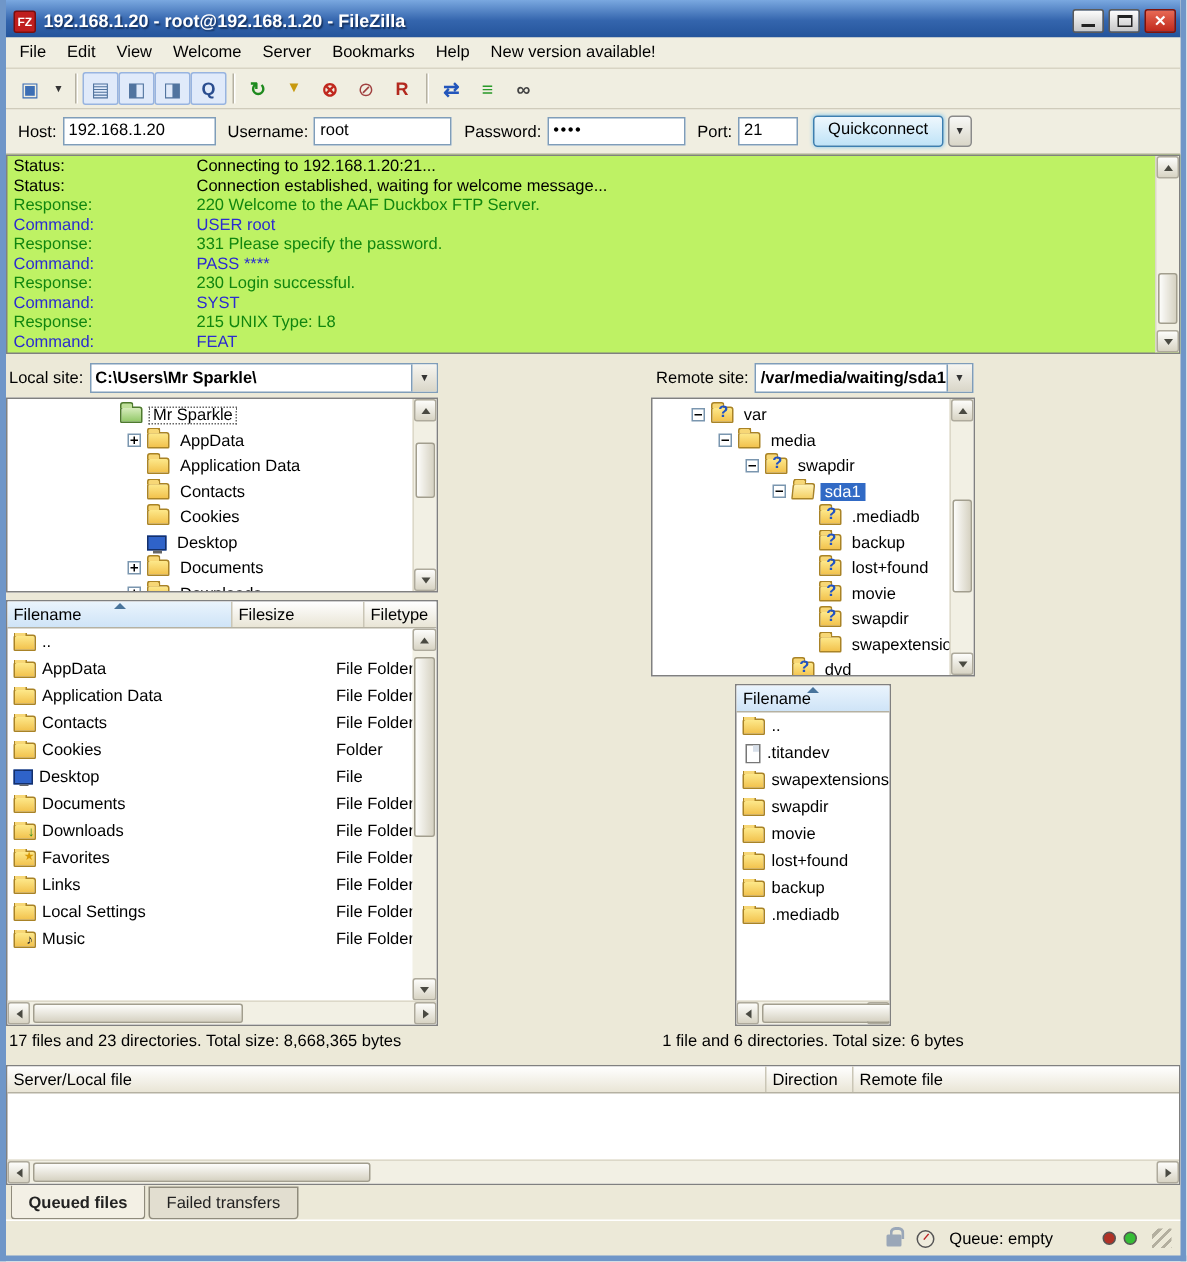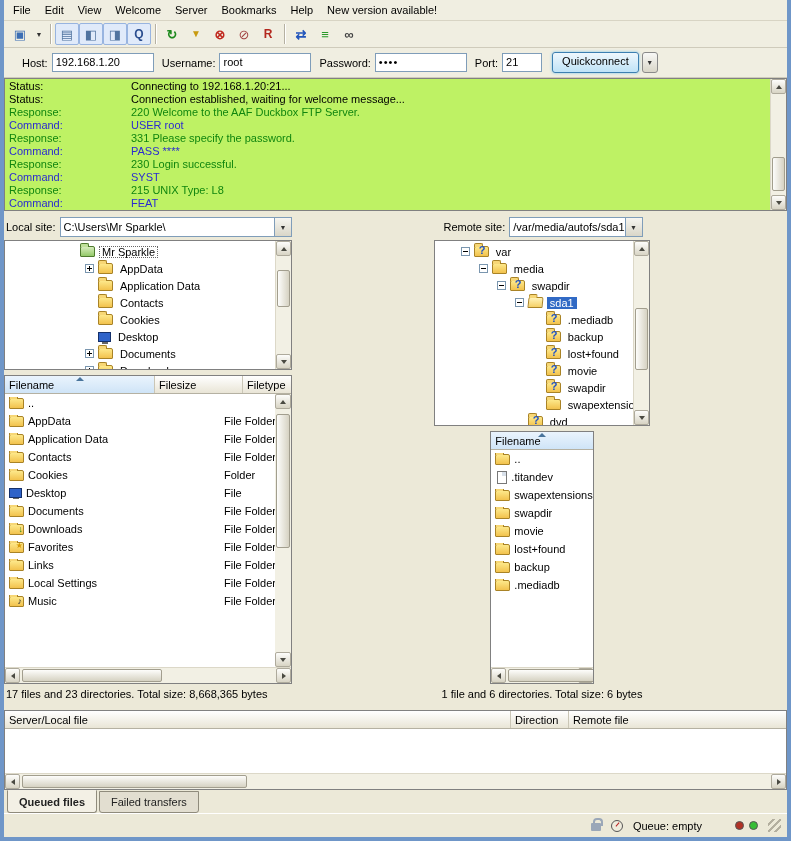--- a/index.html
+++ b/index.html
@@ -44,21 +44,21 @@
   [data-name="toolbar-button-cancel"] .tglyph{color:#c0281e;font-weight:bold;}
   [data-name="toolbar-button-disconnect"] .tglyph{color:#a04040;}
   [data-name="toolbar-button-reconnect"] .tglyph{color:#b3281e;font-weight:bold;font-size:12px;}
   [data-name="toolbar-button-directory-comparison"] .tglyph{color:#2255bb;font-weight:bold;}
   [data-name="toolbar-button-synchronized-browsing"] .tglyph{color:#2a9a2a;font-weight:bold;}
   [data-name="toolbar-button-find-files"] .tglyph{color:#444;font-weight:bold;}
 
   
   .quickconnect{height:30px;flex:none;display:flex;align-items:center;padding:0 6px;background:#f0eee1;border-bottom:1px solid #cfcbbb;}
   .qc-label{margin:0 4px 0 8px;white-space:nowrap;}
-  .qc-label:first-child{margin-left:12px;}
+  .qc-label:first-child{margin-left:2px;}
   .qc-input{height:19px;border:1px solid #7f9db9;background:#fff;padding:2px 3px;white-space:nowrap;overflow:hidden;}
   .w-host{width:102px;} .w-user{width:92px;} .w-pass{width:92px;letter-spacing:1px;} .w-port{width:40px;}
   .qc-btn{height:21px;margin-left:10px;padding:2px 9px;border:1px solid #3c7fb1;border-radius:3px;
     background:linear-gradient(#eef7fd,#bfe3f7);box-shadow:0 0 3px #7cc5ee;white-space:nowrap;}
   .qc-dd{width:16px;height:21px;margin-left:3px;border:1px solid #8a8a8a;border-radius:3px;
     background:linear-gradient(#f8f8f6,#d9d6c8);display:flex;align-items:center;justify-content:center;font-size:7px;color:#333;}
 
   
   .log{height:133px;flex:none;background:#bef264;border:1px solid #808080;position:relative;overflow:hidden;line-height:13px;}
   .log-lines{padding:1px 18px 0 4px;}
@@ -68,21 +68,21 @@
   .log-line[data-type="command"]{color:#2b2bd0;}
   .log-line[data-type="response"]{color:#11860f;}
 
   
   .main{flex:1;display:flex;min-height:0;margin-top:5px;padding:0 0;}
   .pane{display:flex;flex-direction:column;min-width:0;}
   .pane.local{width:288px;flex:none;margin-right:5px;}
   .pane.remote{flex:1;align-items:center;}
   .sitebar{height:22px;flex:none;display:flex;align-items:center;}
   .site-label{margin:0 4px 0 2px;white-space:nowrap;}
-  .site-combo{flex:1;height:20px;border:1px solid #7f9db9;background:#fff;display:flex;align-items:center;min-width:0;}
+  .site-combo{flex:1;height:20px;border:1px solid #7f9db9;background:#fff;display:flex;align-items:center;min-width:0;font-weight:bold;}
   .site-value{padding-left:3px;flex:1;white-space:nowrap;overflow:hidden;}
   .combo-btn{width:17px;height:18px;flex:none;background:linear-gradient(#f6f5f0,#d9d6c8);border-left:1px solid #7f9db9;
     display:flex;align-items:center;justify-content:center;font-size:7px;color:#333;}
 
   
   .tree{flex:none;border:1px solid #808080;background:#fff;position:relative;overflow:hidden;margin-top:2px;}
   .local .tree{height:130px;} .remote .tree{height:186px;}
   .tree-rows{padding-top:2px;}
   .trow{display:flex;align-items:center;height:17px;white-space:nowrap;}
   .l1{padding-left:26px;} .l2{padding-left:44px;} .l3{padding-left:62px;} .l4{padding-left:80px;} .l5{padding-left:98px;}
@@ -167,20 +167,33 @@
   .led{width:9px;height:9px;border-radius:50%;border:1px solid #555;margin-left:5px;flex:none;}
   .led.red{background:#b03226;} .led.green{background:#36bd36;}
   .grip{width:13px;height:13px;margin-left:10px;flex:none;
     background:repeating-linear-gradient(135deg,transparent 0 3px,#b3af9f 3px 5px);}
 </style>
 </head>
 <body>
 
 <div class="window" data-name="filezilla-window">
 
+  <div class="titlebar" data-name="titlebar">
+    <div class="fz-logo" data-name="app-icon">FZ</div>
+    <div class="title-text" data-name="window-title">192.168.1.20 - root@192.168.1.20 - FileZilla</div>
+    <div class="wbtn" data-name="minimize-button">
+        <span class="glyph-min" data-name="minimize-icon"></span>
+      </div>
+    <div class="wbtn" data-name="maximize-button">
+        <span class="glyph-max" data-name="maximize-icon"></span>
+      </div>
+    <div class="wbtn close" data-name="close-button">
+        <span class="glyph-close" data-name="close-icon">✕</span>
+      </div>
+  </div>
 
   <div class="menubar" data-name="menubar">
     <span class="menu-item" data-name="menu-file">File</span>
     <span class="menu-item" data-name="menu-edit">Edit</span>
     <span class="menu-item" data-name="menu-view">View</span>
     <span class="menu-item" data-name="menu-transfer">Welcome</span>
     <span class="menu-item" data-name="menu-server">Server</span>
     <span class="menu-item" data-name="menu-bookmarks">Bookmarks</span>
     <span class="menu-item" data-name="menu-help">Help</span>
     <span class="menu-item" data-name="menu-new-version">New version available!</span>
@@ -504,21 +517,21 @@
             </div>
         </div>
       </div>
       <div class="status-line" data-name="local-status-text">17 files and 23 directories. Total size: 8,668,365 bytes</div>
     </div>
 
     <div class="pane remote" data-name="remote-pane">
       <div class="sitebar" data-name="remote-site-bar">
         <span class="site-label" data-name="remote-site-label">Remote site:</span>
         <div class="site-combo" data-name="remote-site-combo">
-          <span class="site-value" data-name="remote-site-path">/var/media/autofs/sda1</span>
+          <span class="site-value" data-name="remote-site-path">/var/media/waiting/sda1</span>
           <span class="combo-btn" data-name="chevron-down-icon">▼</span>
         </div>
       </div>
       <div class="tree" data-name="remote-directory-tree">
         <div class="tree-rows">
           <div class="trow l1" data-name="tree-item">
               <span class="exp" data-name="expander-icon" data-exp="minus"></span>
               <span class="fic" data-name="folder-question-icon" data-icon="folder-q"></span>
               <span class="tlabel" data-name="tree-item-label">var</span>
             </div>

